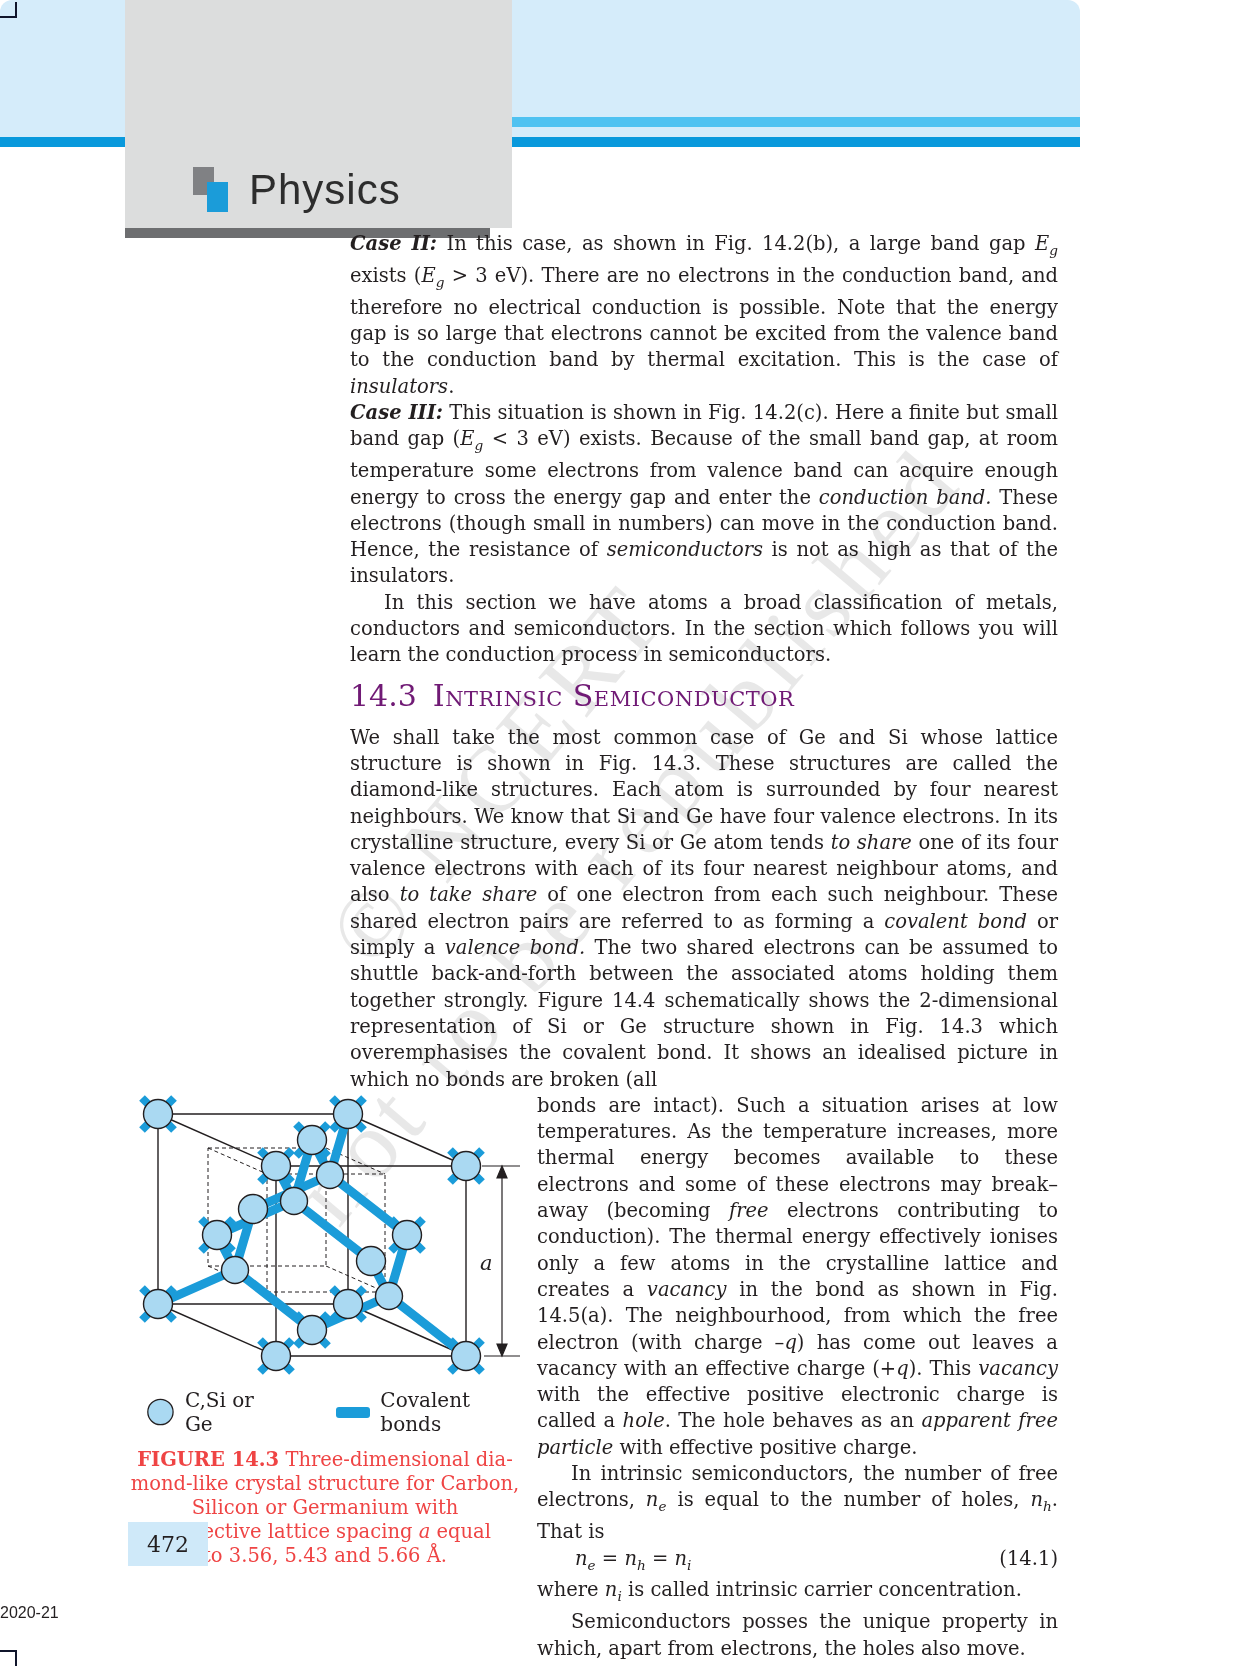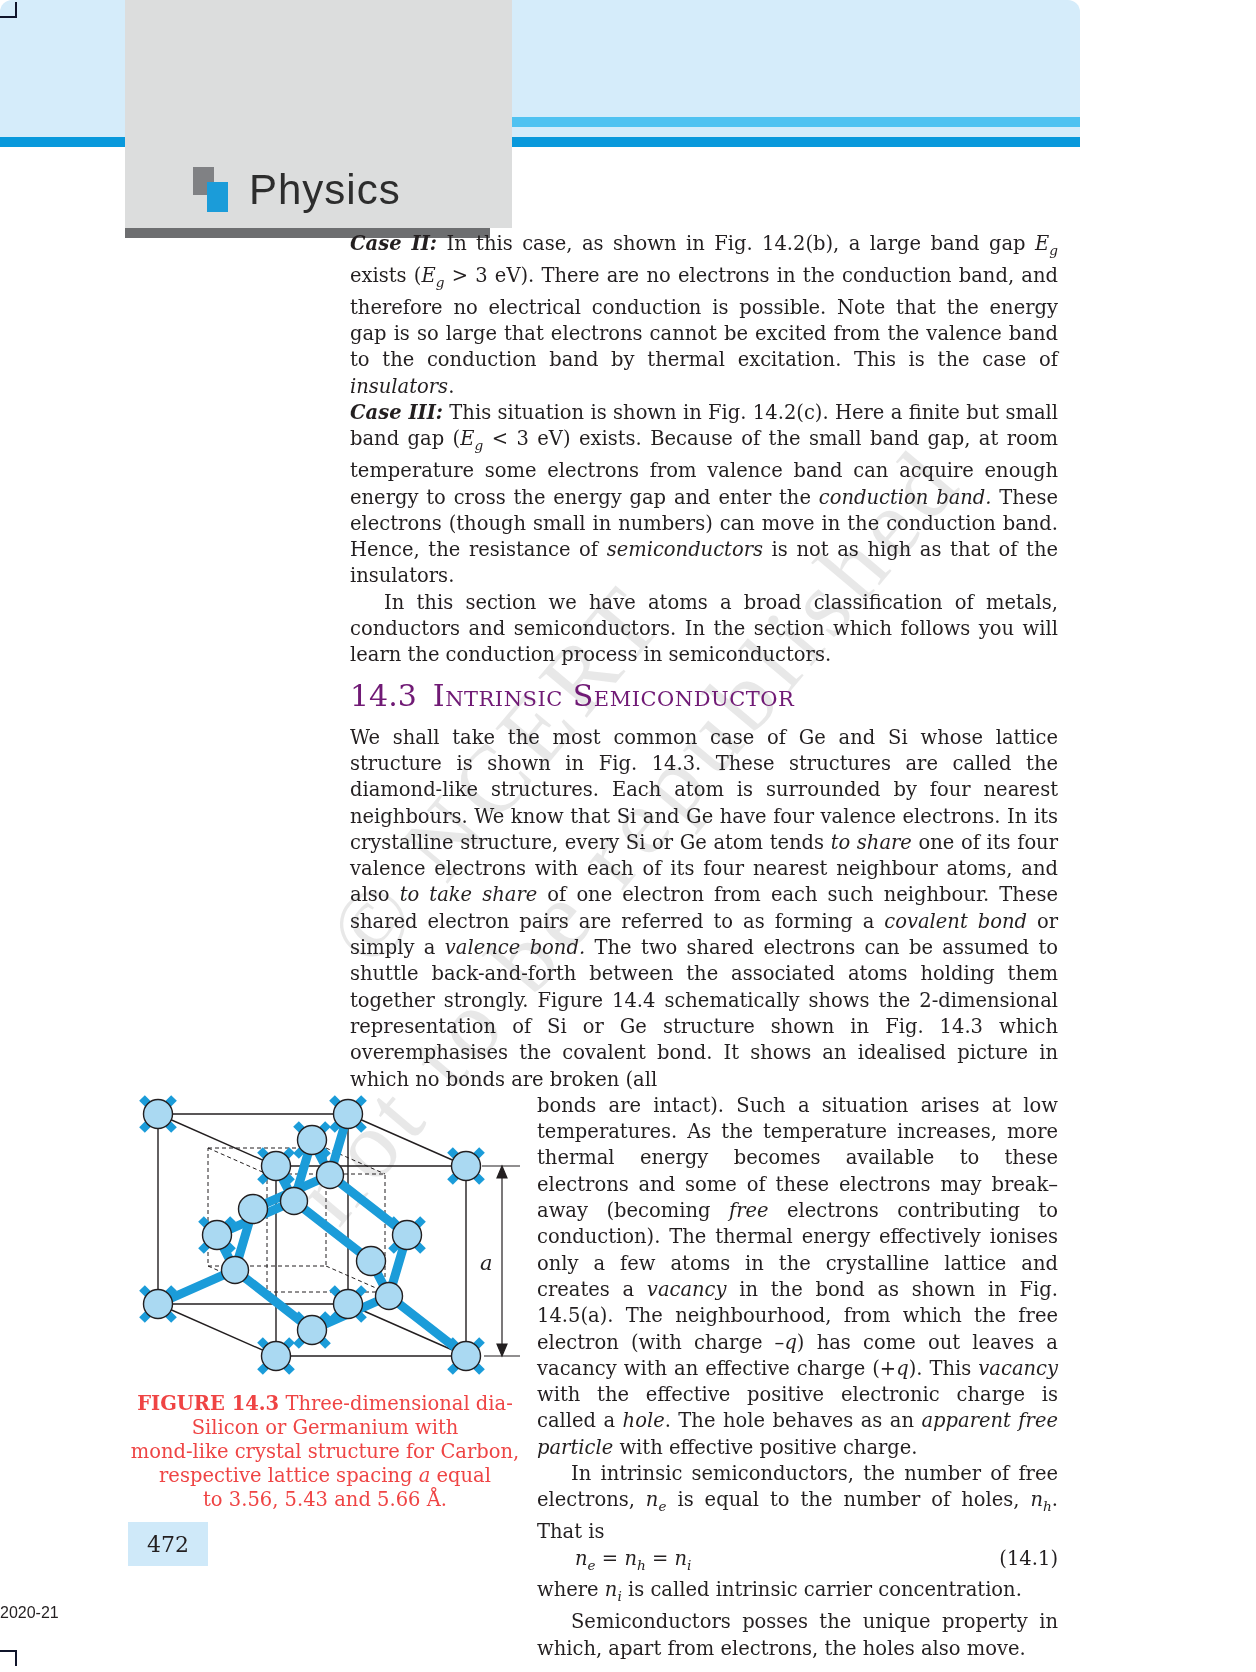--- a/index.html
+++ b/index.html
@@ -162,25 +162,33 @@
 
       <g stroke="#231f20" stroke-width="1.2" fill="#231f20">
         <path d="M354,82 L392,82 M356,272 L392,272" fill="none"></path>
         <line x1="374" y1="92" x2="374" y2="262"></line>
         <polygon points="374,82 369,94 379,94"></polygon>
         <polygon points="374,272 369,260 379,260"></polygon>
       </g>
       <text x="352" y="186" font-family="DejaVu Serif" font-size="21" font-style="italic" fill="#231f20">a</text>
     </svg>
 
+    <div class="legend">
+      <svg width="32" height="32" viewBox="0 0 32 32">
+        <circle cx="16" cy="16" r="14" fill="#aad9f2" stroke="#231f20" stroke-width="1.4"></circle>
+      </svg>
+      <span class="legend-label">C,Si or Ge</span>
+      <div class="bond-swatch"></div>
+      <span class="legend-label">Covalent bonds</span>
+    </div>
 
     <div class="fig-caption">
       <div><span class="seg-b">FIGURE 14.3</span><span class="seg-n"> Three-dimensional dia-</span></div>
+      <div><span class="seg-n">mond-like crystal structure for Carbon,</span></div>
       <div><span class="seg-n">Silicon or Germanium with</span></div>
-      <div><span class="seg-n">mond-like crystal structure for Carbon,</span></div>
       <div><span class="seg-n">respective lattice spacing </span><span class="seg-i">a</span><span class="seg-n"> equal</span></div>
       <div><span class="seg-n">to 3.56, 5.43 and 5.66 Å.</span></div>
     </div>
   </div>
 
   <div class="page-num">472</div>
   <div class="footer">2020-21</div>
 
 </div>
 

